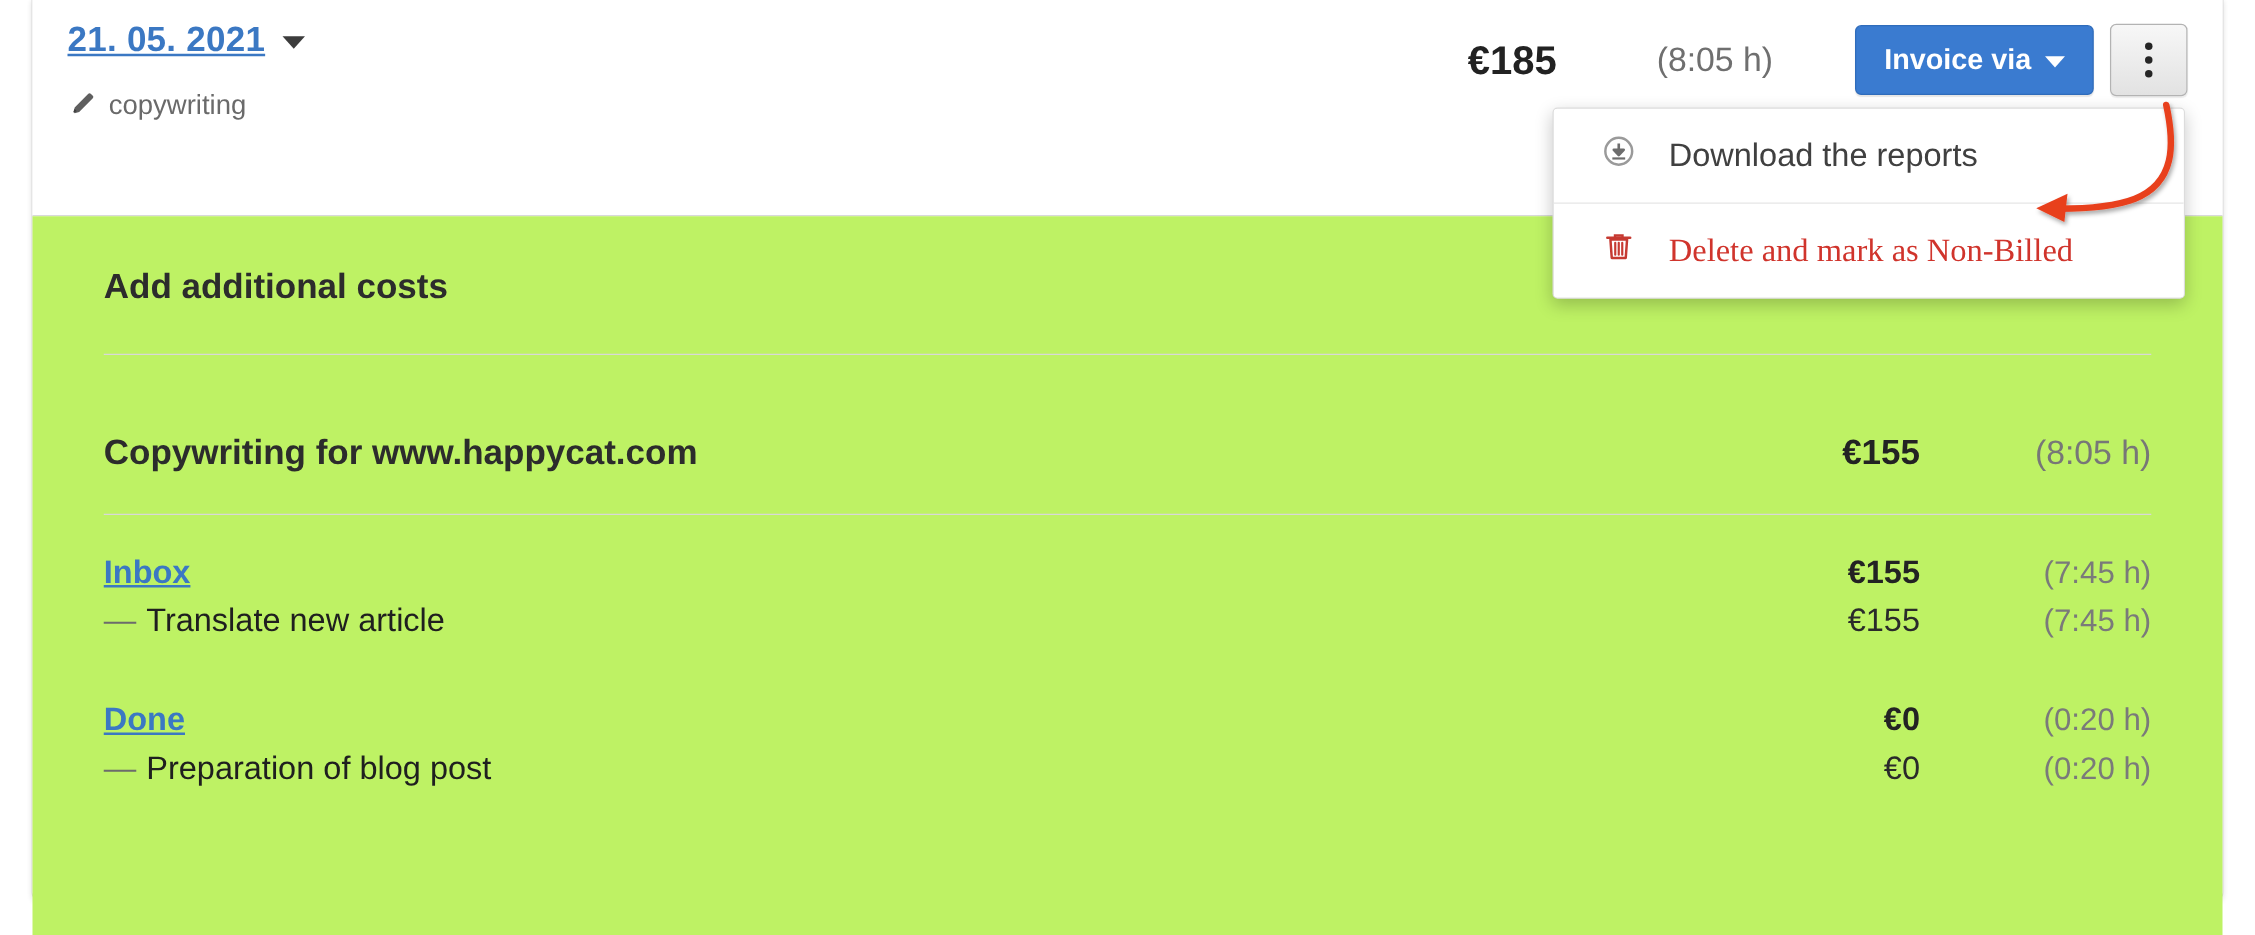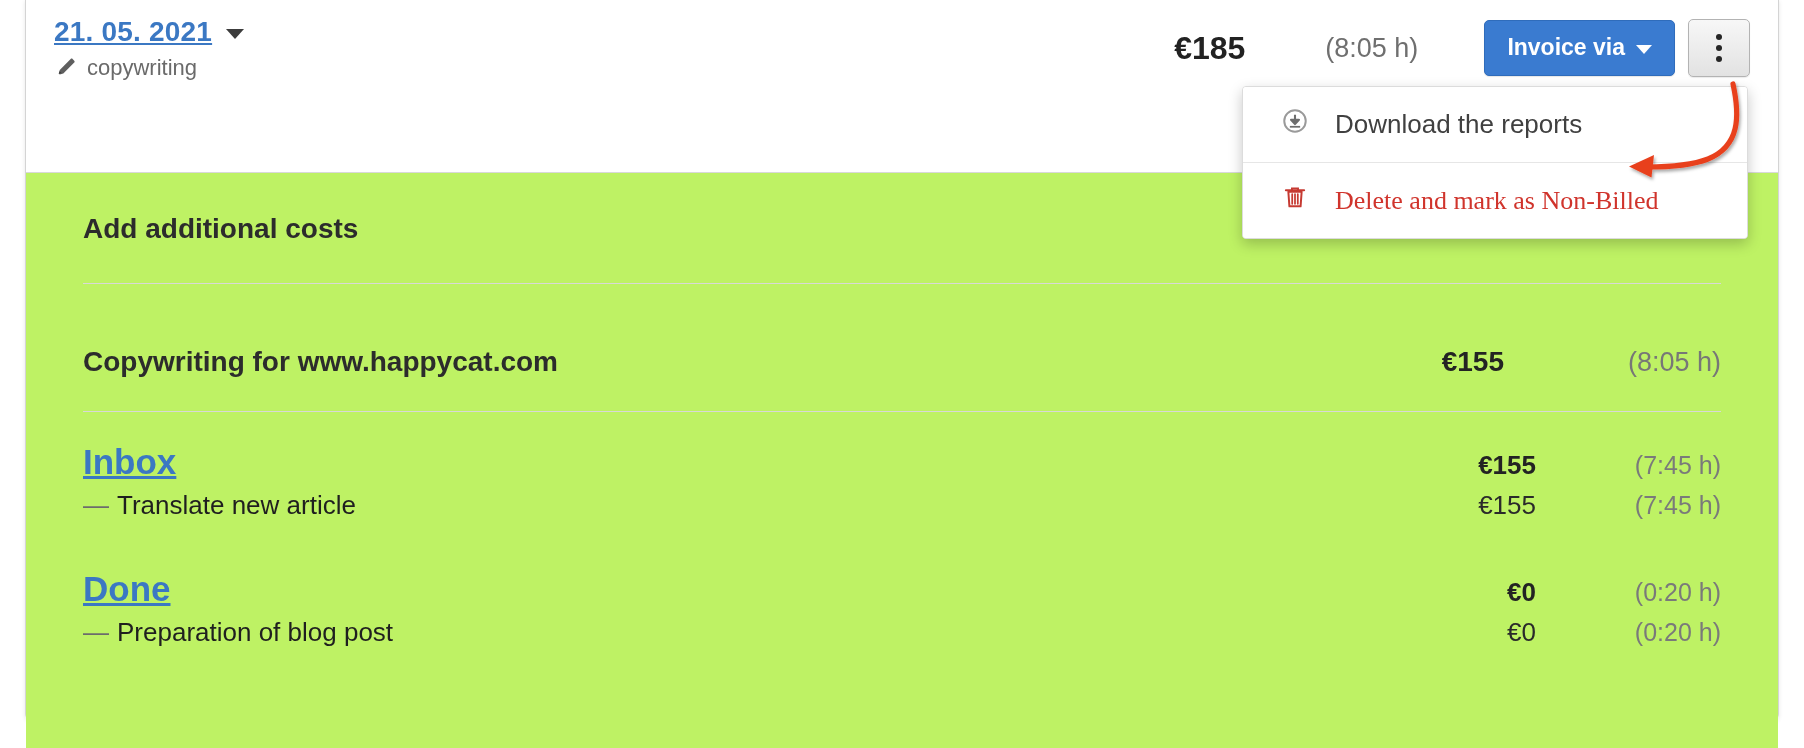--- a/index.html
+++ b/index.html
@@ -70,21 +70,21 @@
     border-left: 9px solid transparent;
     border-right: 9px solid transparent;
     border-top: 10px solid #3c3c3c;
     margin-top: 4px;
     cursor: pointer;
   }
   .tag-row {
     display: flex;
     align-items: center;
     gap: 9px;
-    margin-top: 7px;
+    margin-top: 23px;
     padding-left: 2px;
   }
   .pencil-icon { display: block; }
   .tag-label {
     font-size: 22px;
     color: #6a6a6a;
   }
 
   .hdr-right {
     position: absolute;
@@ -206,21 +206,20 @@
   .rule {
     height: 1px;
     background: #d8d8d8;
     margin-top: 38px;
   }
 
   .project-row {
     display: flex;
     align-items: baseline;
     margin-top: 62px;
-    gap: 32px;
   }
   .project-name {
     font-size: 28px;
     font-weight: bold;
     color: #2c2c2c;
     flex: 1 1 auto;
   }
   .amt {
     width: 190px;
     text-align: right;
@@ -246,21 +245,21 @@
     margin-top: 33px;
   }
 
   .group { margin-top: 30px; }
   .group-head {
     display: flex;
     align-items: baseline;
   }
   .group-link {
     flex: 1 1 auto;
-    font-size: 35px;
+    font-size: 26px;
     font-weight: bold;
     color: #3b78c3;
     text-decoration: underline;
     cursor: pointer;
   }
   .group-head .amt {
     font-size: 26px;
     font-weight: bold;
     color: #232323;
   }

